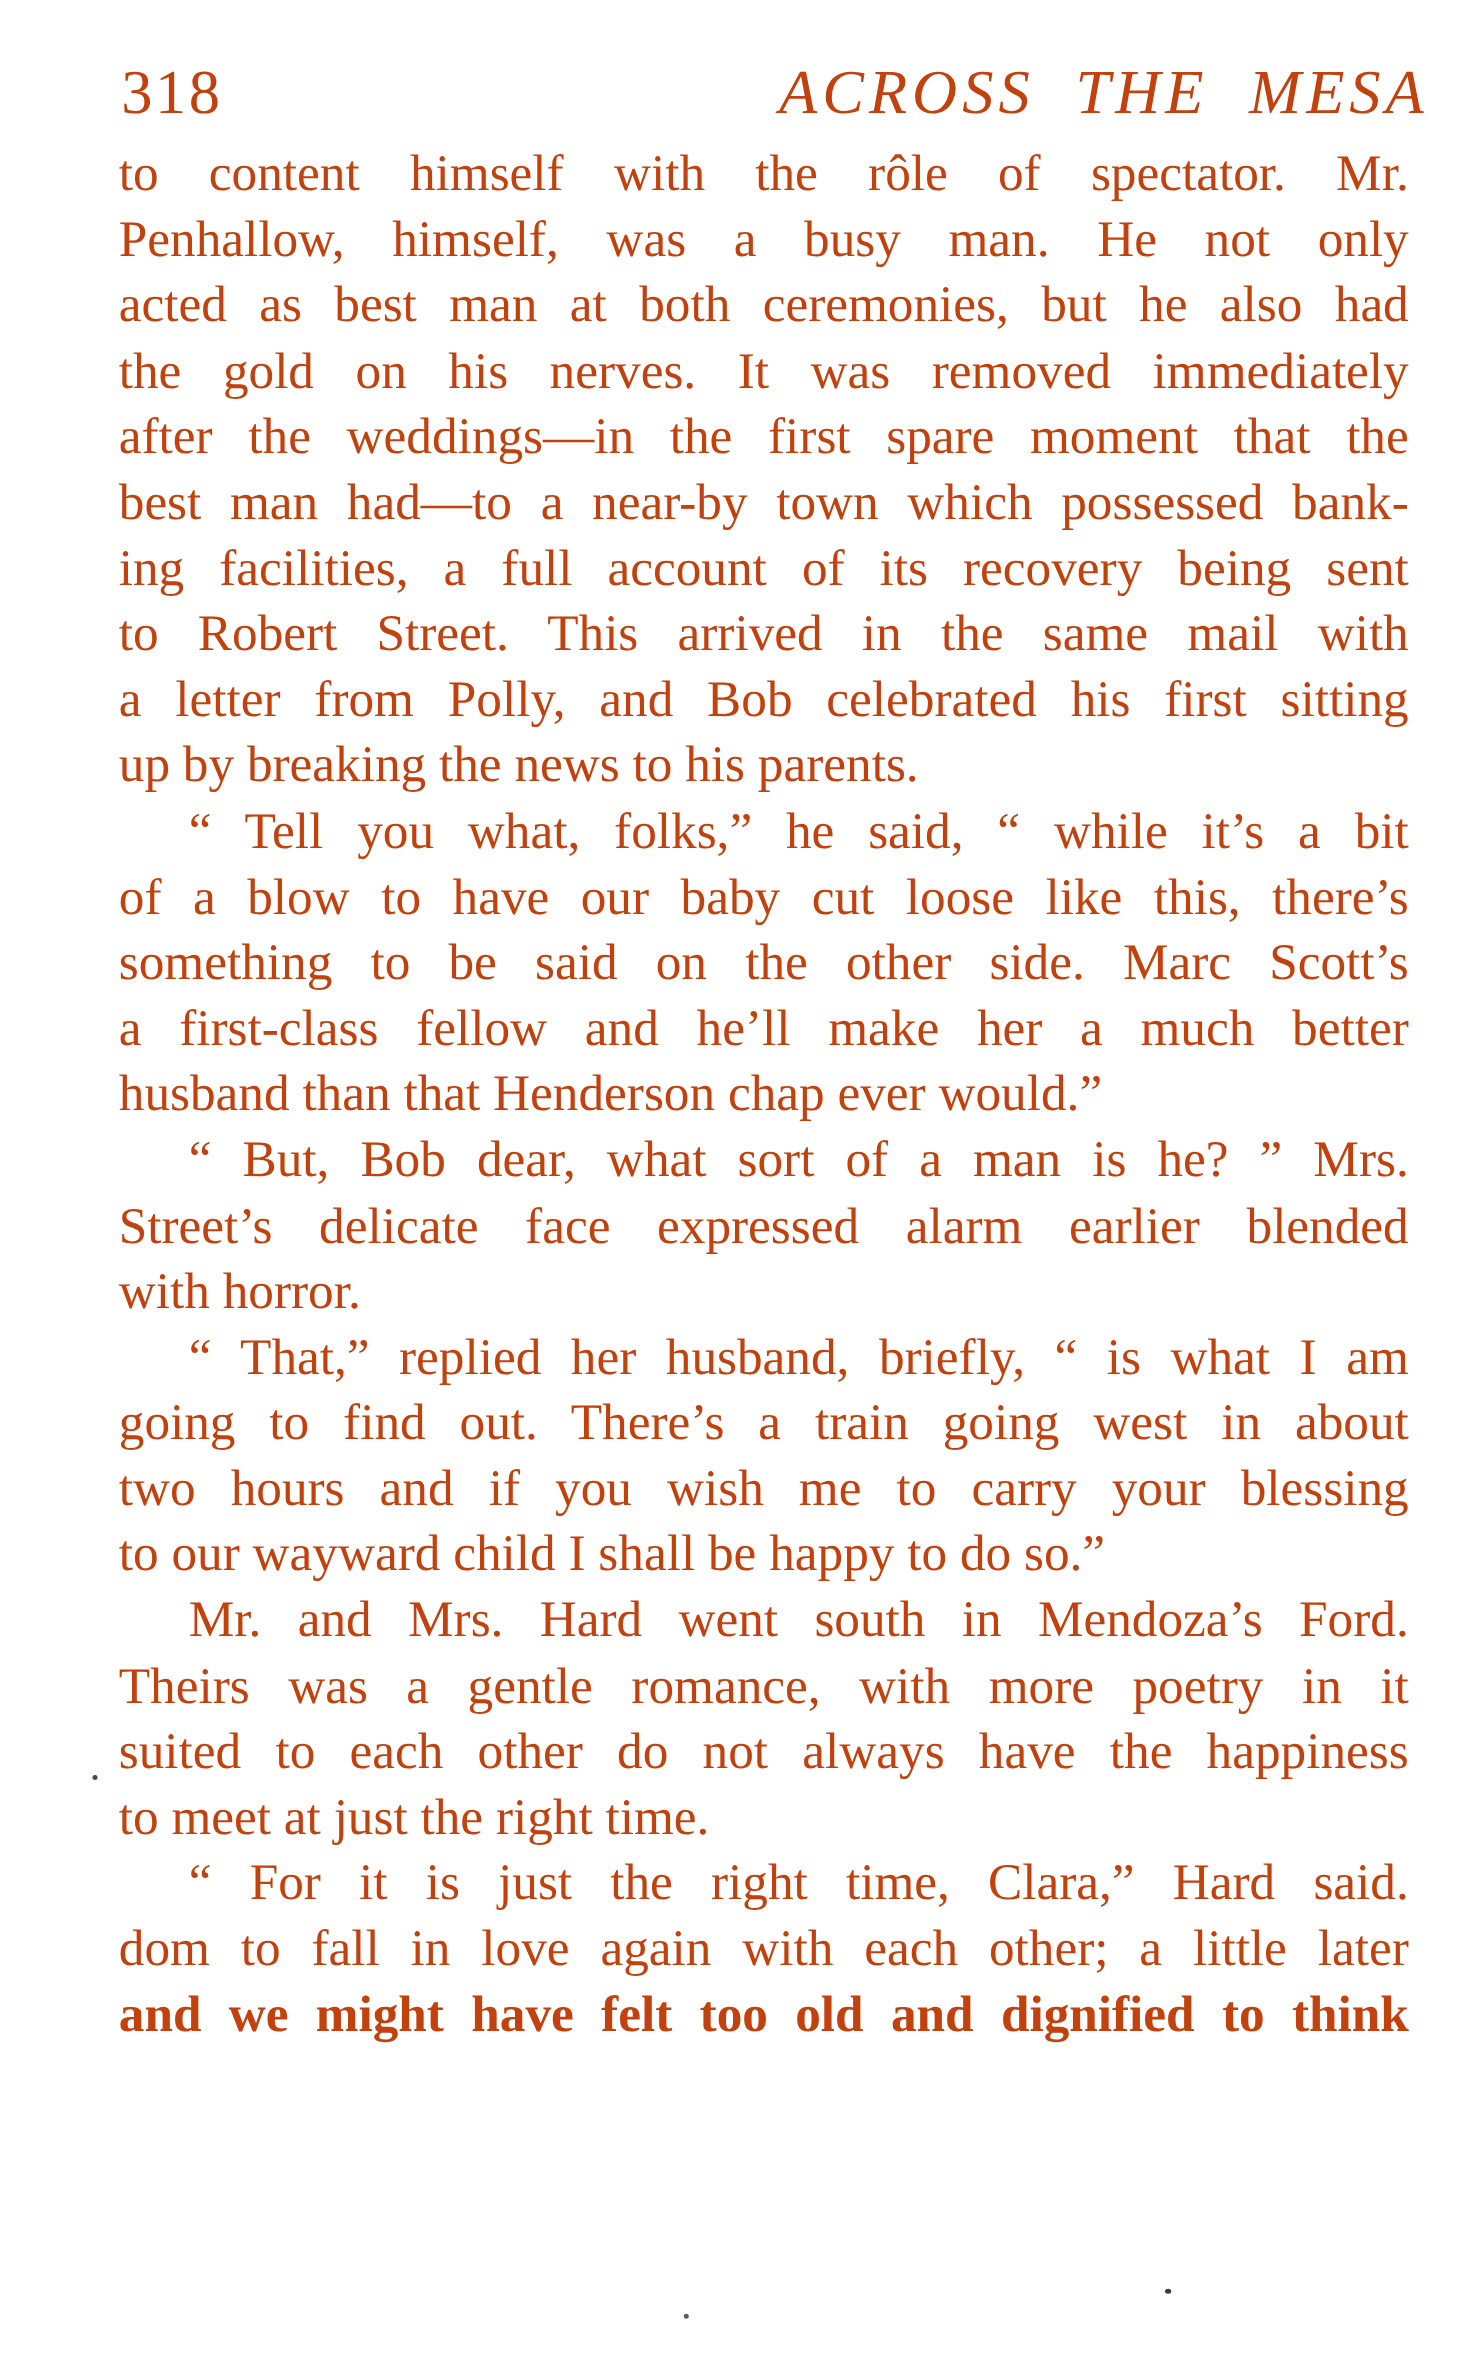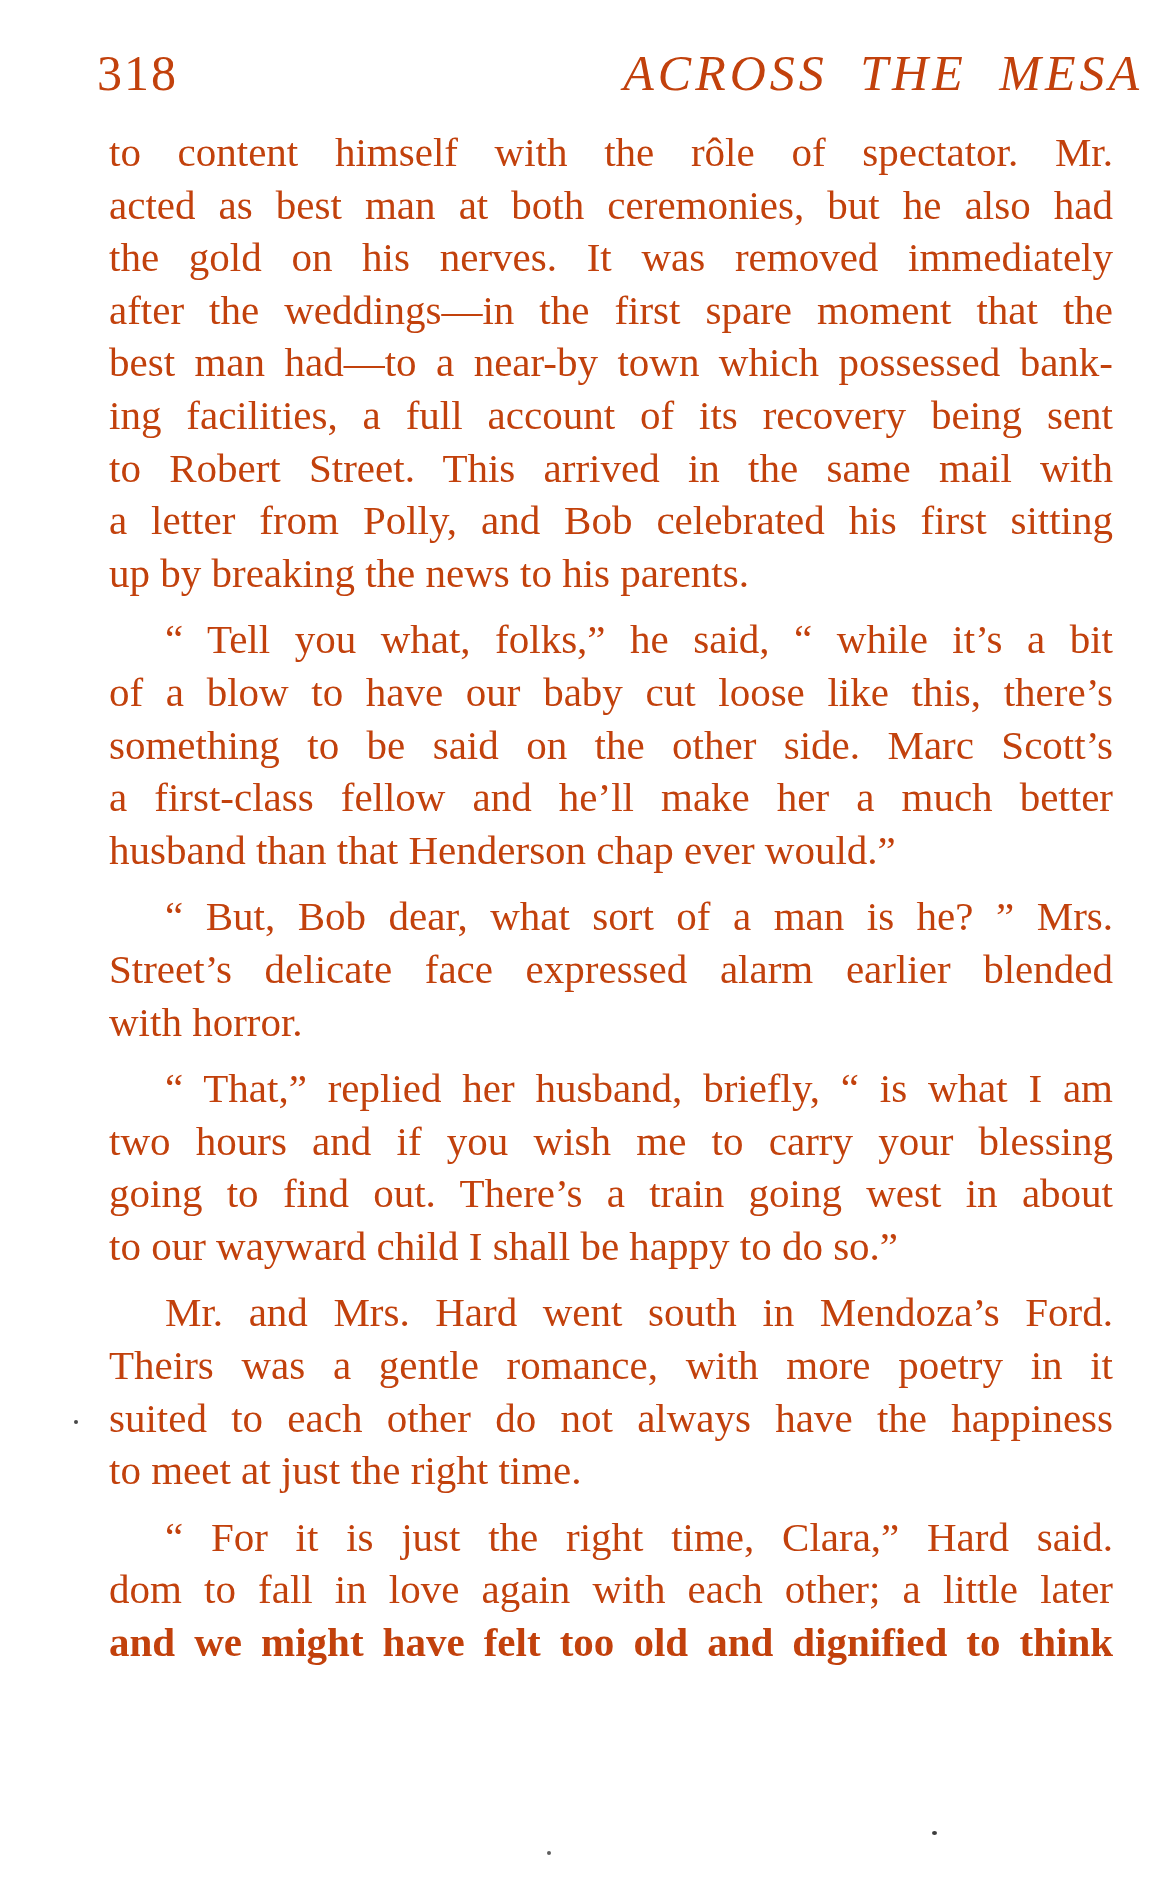--- a/index.html
+++ b/index.html
@@ -48,21 +48,21 @@
   }
   .text-block {
     position: absolute;
     left: 95px;
     top: 112px;
     width: 1032px;
     font-size: 41px;
     line-height: 52.6px;
   }
   .paragraph {
-    margin: 14px;
+    margin: 0;
   }
   .line {
     text-align: justify;
     text-align-last: justify;
     white-space: normal;
   }
   .line.lastline {
     text-align-last: left;
   }
   .paragraph.indent .line:first-child {
@@ -86,20 +86,21 @@
 <div class="page">
 
   <div class="header">
     <span class="page-number">318</span>
     <span class="running-title">ACROSS THE MESA</span>
   </div>
 
   <div class="text-block">
       <div class="paragraph">
         <div class="line">to content himself with the rôle of spectator.  Mr.</div>
+        <div class="line">Penhallow, himself, was a busy man.  He not only</div>
         <div class="line">acted as best man at both ceremonies, but he also had</div>
         <div class="line">the gold on his nerves.  It was removed immediately</div>
         <div class="line">after the weddings—in the first spare moment that the</div>
         <div class="line">best man had—to a near-by town which possessed bank-</div>
         <div class="line">ing facilities, a full account of its recovery being sent</div>
         <div class="line">to Robert Street.  This arrived in the same mail with</div>
         <div class="line">a letter from Polly, and Bob celebrated his first sitting</div>
         <div class="line lastline">up by breaking the news to his parents.</div>
       </div>
       <div class="paragraph indent">
@@ -109,22 +110,22 @@
         <div class="line">a first-class fellow and he’ll make her a much better</div>
         <div class="line lastline">husband than that Henderson chap ever would.”</div>
       </div>
       <div class="paragraph indent">
         <div class="line">“ But, Bob dear, what sort of a man is he? ”  Mrs.</div>
         <div class="line">Street’s delicate face expressed alarm earlier blended</div>
         <div class="line lastline">with horror.</div>
       </div>
       <div class="paragraph indent">
         <div class="line">“ That,” replied her husband, briefly, “ is what I am</div>
+        <div class="line">going to find out.  There’s a train going west in about</div>
         <div class="line">two hours and if you wish me to carry your blessing</div>
-        <div class="line">going to find out.  There’s a train going west in about</div>
         <div class="line lastline">to our wayward child I shall be happy to do so.”</div>
       </div>
       <div class="paragraph indent">
         <div class="line">Mr. and Mrs. Hard went south in Mendoza’s Ford.</div>
         <div class="line">Theirs was a gentle romance, with more poetry in it</div>
         <div class="line">suited to each other do not always have the happiness</div>
         <div class="line lastline">to meet at just the right time.</div>
       </div>
       <div class="paragraph indent">
         <div class="line">“ For it is just the right time, Clara,” Hard said.</div>

